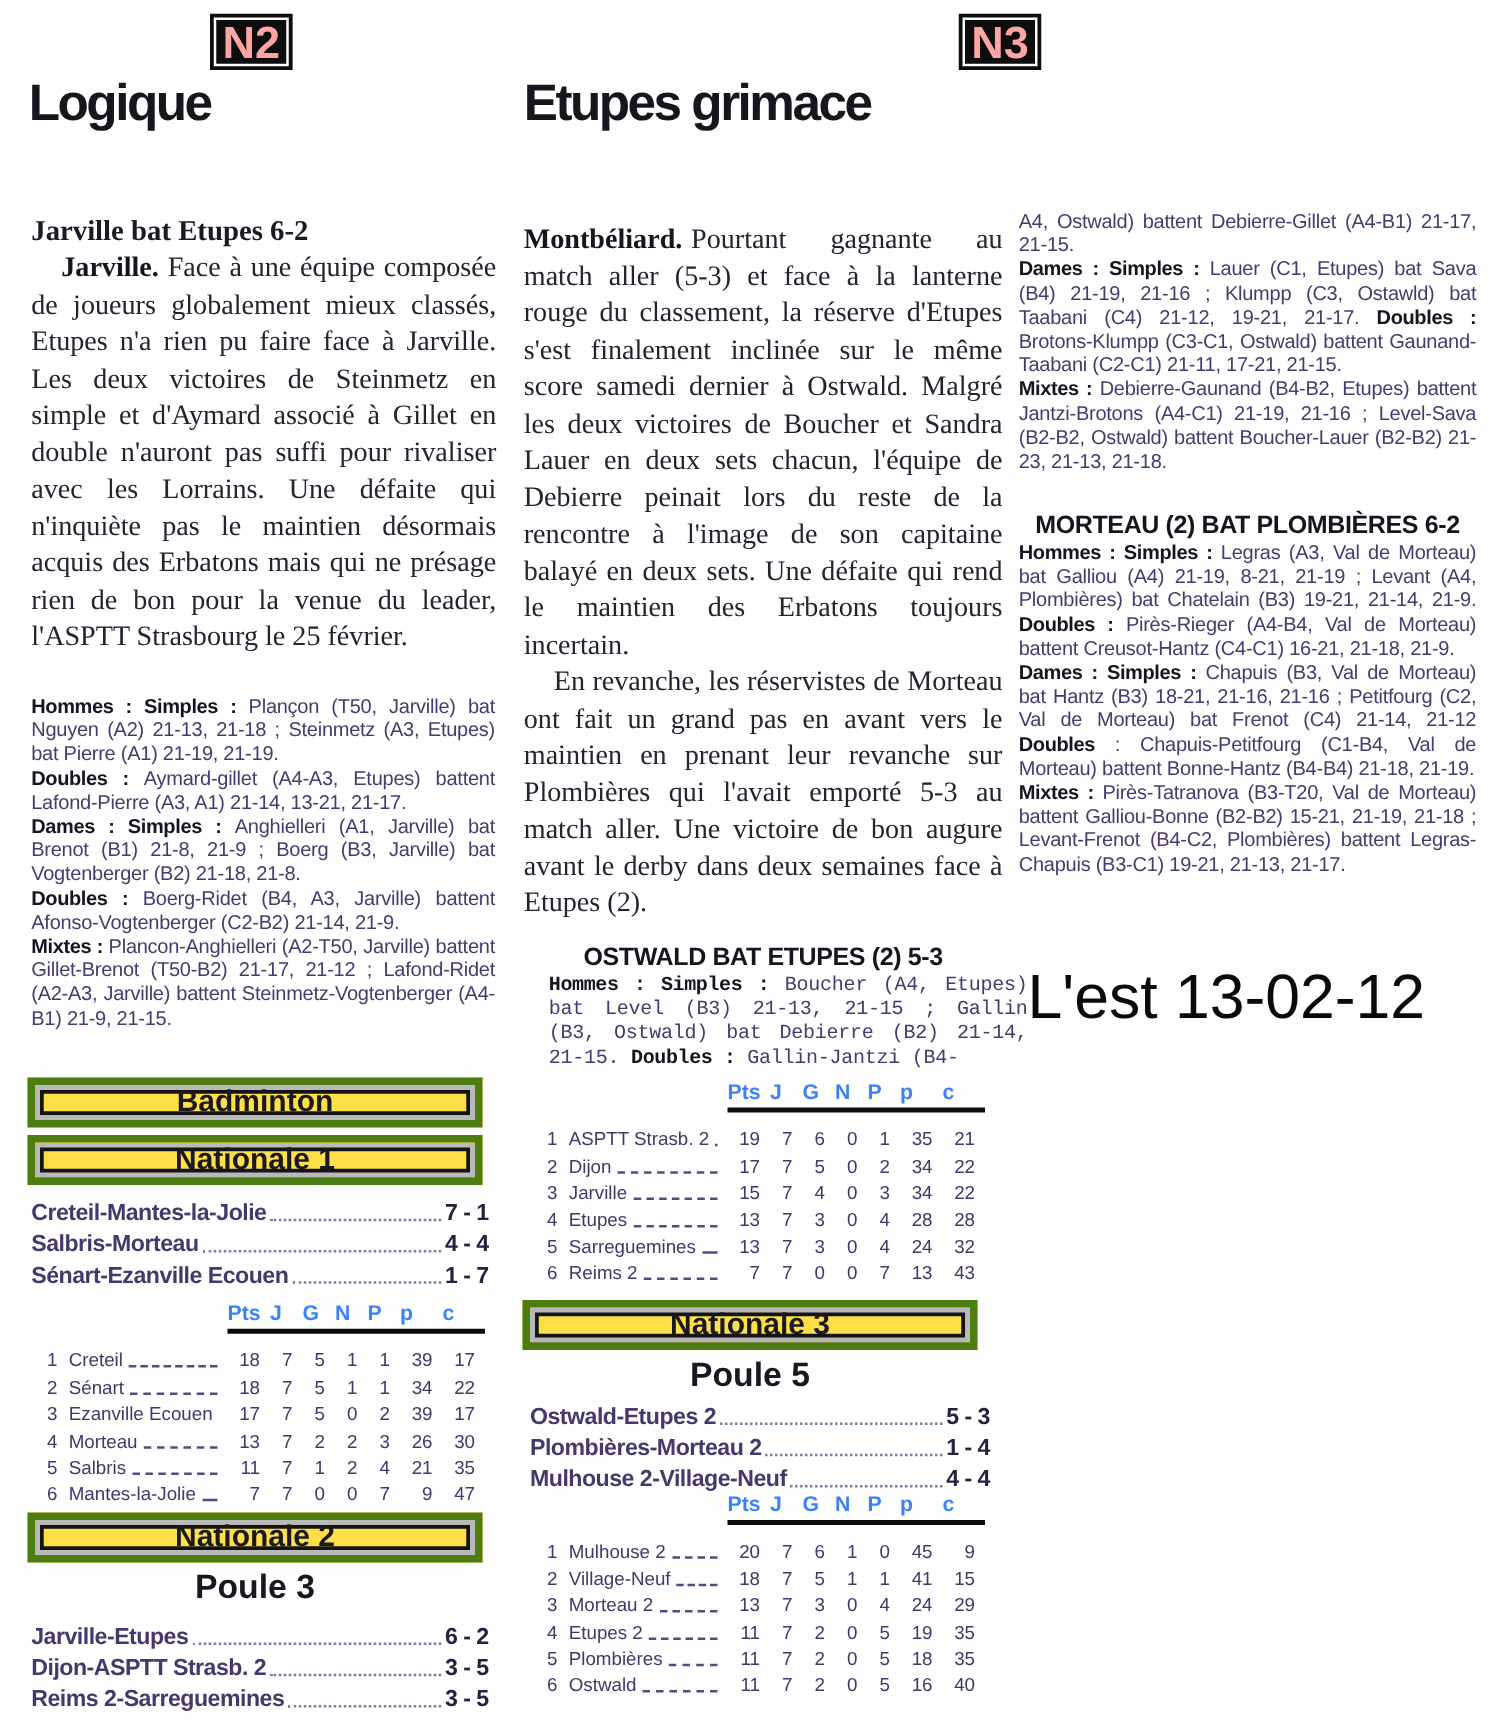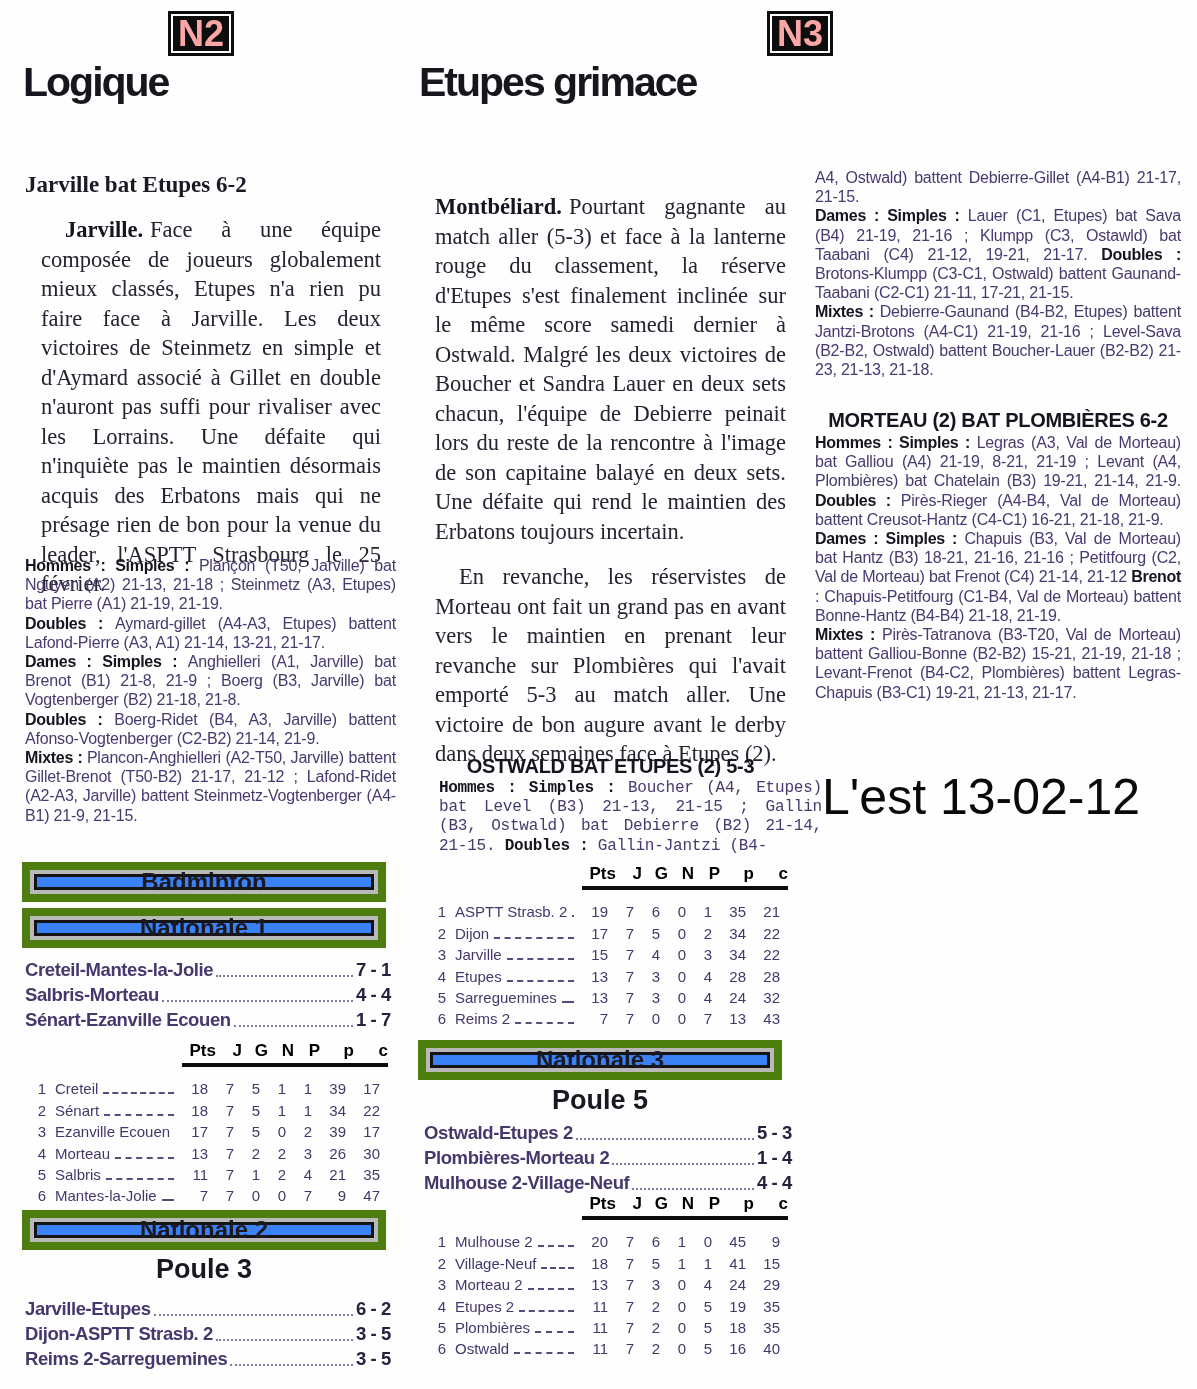--- a/index.html
+++ b/index.html
@@ -12,35 +12,35 @@
          padding:0 10px;box-shadow:inset 0 0 0 3px #0d0d0d, inset 0 0 0 5px #ffffff;}
 
   
   .headline{font-family:"Liberation Sans",sans-serif;font-weight:bold;font-size:41px;
             letter-spacing:-2px;color:#17161d;white-space:nowrap;line-height:1;}
   .subhead{font-family:"Liberation Serif",serif;font-weight:bold;font-size:23px;color:#1c1824;}
 
   
   .body{font-family:"Liberation Serif",serif;font-size:22.5px;line-height:29.5px;
         text-align:justify;color:#262230;hyphens:auto;}
-  .body p{margin:16px;}
+  .body p{margin:0;}
   .body p.indent{text-indent:24px;}
   .body b.lead{color:#17141f;margin-right:7px;}
 
   
   .details{font-size:16px;line-height:19.2px;text-align:justify;color:#48396e;
            letter-spacing:-0.2px;}
   .details .detail-line{margin:0;}
   .details b{color:#17131f;letter-spacing:-0.3px;}
 
   .result-title{text-align:center;font-weight:bold;font-size:20px;letter-spacing:-0.3px;
                 color:#17141f;white-space:nowrap;}
 
   
-  .bar{height:40px;box-sizing:border-box;background:#3b82f6;border:8px solid #4d7c0f;
+  .bar{height:40px;box-sizing:border-box;background:#fde047;border:6px solid #4d7c0f;
        box-shadow:inset 0 0 0 4px #b9b9b9, inset 0 0 0 7px #141414;
        display:flex;align-items:center;justify-content:center;
        font-weight:bold;font-size:24px;color:#1c1820;}
   .poule{text-align:center;font-weight:bold;font-size:27px;color:#1b1722;}
 
   
   .match-row{display:flex;align-items:flex-end;height:25px;font-weight:bold;font-size:18.5px;
              letter-spacing:-0.4px;color:#46386c;}
   .mteams{white-space:nowrap;}
   .mdots{flex:1;border-bottom:2px dotted #8279a2;margin:0 3px 4px 3px;}
@@ -48,21 +48,21 @@
 
   
   .standings{width:360px;}
   .st-head{display:flex;}
   .st-spacer{flex:1;}
   .nums{display:flex;width:206px;box-sizing:border-box;}
   .nums span{box-sizing:border-box;}
   .nc0{width:34px;} .nc1{width:26px;} .nc2{width:26px;} .nc3{width:26px;}
   .nc4{width:26px;} .nc5{width:34px;} .nc6{width:34px;}
   .st-head .nums{border-bottom:4px solid #0c0c0c;padding-bottom:2px;}
-  .st-head .nums span{text-align:right;font-weight:bold;font-size:17px;color:#000000;}
+  .st-head .nums span{text-align:left;font-weight:bold;font-size:17px;color:#3b82f6;}
   .st-rows{margin-top:9px;}
   .st-row{display:flex;align-items:flex-end;height:21.4px;font-size:15px;color:#45376a;}
   .st-rank{width:18px;text-align:right;}
   .st-team{flex:1;display:flex;margin:0 6px 0 9px;min-width:0;}
   .st-name{white-space:nowrap;}
   .st-fill{flex:1;border-bottom:2px dashed #574a7e;margin:0 2px 3px 5px;}
   .st-row .nums span{text-align:right;padding-right:8px;}
 
   .footer-note{font-family:"Liberation Sans",sans-serif;font-size:50px;color:#0a0a0a;
                white-space:nowrap;}
@@ -513,19 +513,19 @@
   <div class="abs details" style="left:815px;top:168px;width:366px;">
       <div class="detail-line"><span>A4, Ostwald) battent Debierre-Gillet (A4-B1) 21-17, 21-15.</span></div>
       <div class="detail-line"><b>Dames : Simples : </b><span>Lauer (C1, Etupes) bat Sava (B4) 21-19, 21-16 ; Klumpp (C3, Ostawld) bat Taabani (C4) 21-12, 19-21, 21-17. </span><b>Doubles : </b><span>Brotons-Klumpp (C3-C1, Ostwald) battent Gaunand-Taabani (C2-C1) 21-11, 17-21, 21-15.</span></div>
       <div class="detail-line"><b>Mixtes : </b><span>Debierre-Gaunand (B4-B2, Etupes) battent Jantzi-Brotons (A4-C1) 21-19, 21-16 ; Level-Sava (B2-B2, Ostwald) battent Boucher-Lauer (B2-B2) 21-23, 21-13, 21-18.</span></div>
     </div>
 
   <div class="abs result-title" style="left:815px;top:409px;width:366px;">MORTEAU (2) BAT PLOMBIÈRES 6-2</div>
 
   <div class="abs details" style="left:815px;top:433px;width:366px;">
       <div class="detail-line"><b>Hommes : Simples : </b><span>Legras (A3, Val de Morteau) bat Galliou (A4) 21-19, 8-21, 21-19 ; Levant (A4, Plombières) bat Chatelain (B3) 19-21, 21-14, 21-9. </span><b>Doubles : </b><span>Pirès-Rieger (A4-B4, Val de Morteau) battent Creusot-Hantz (C4-C1) 16-21, 21-18, 21-9.</span></div>
-      <div class="detail-line"><b>Dames : Simples : </b><span>Chapuis (B3, Val de Morteau) bat Hantz (B3) 18-21, 21-16, 21-16 ; Petitfourg (C2, Val de Morteau) bat Frenot (C4) 21-14, 21-12 </span><b>Brenot</b><span> : Chapuis-Petitfourg (C1-B4, Val de Morteau) battent Bonne-Hantz (B4-B4) 21-18, 21-19.</span></div>
+      <div class="detail-line"><b>Dames : Simples : </b><span>Chapuis (B3, Val de Morteau) bat Hantz (B3) 18-21, 21-16, 21-16 ; Petitfourg (C2, Val de Morteau) bat Frenot (C4) 21-14, 21-12 </span><b>Doubles</b><span> : Chapuis-Petitfourg (C1-B4, Val de Morteau) battent Bonne-Hantz (B4-B4) 21-18, 21-19.</span></div>
       <div class="detail-line"><b>Mixtes : </b><span>Pirès-Tatranova (B3-T20, Val de Morteau) battent Galliou-Bonne (B2-B2) 15-21, 21-19, 21-18 ; Levant-Frenot (B4-C2, Plombières) battent Legras-Chapuis (B3-C1) 19-21, 21-13, 21-17.</span></div>
     </div>
 
   <div class="abs footer-note" style="left:822px;top:768px;">L'est 13-02-12</div>
 
 </div>
 
 </body></html>

